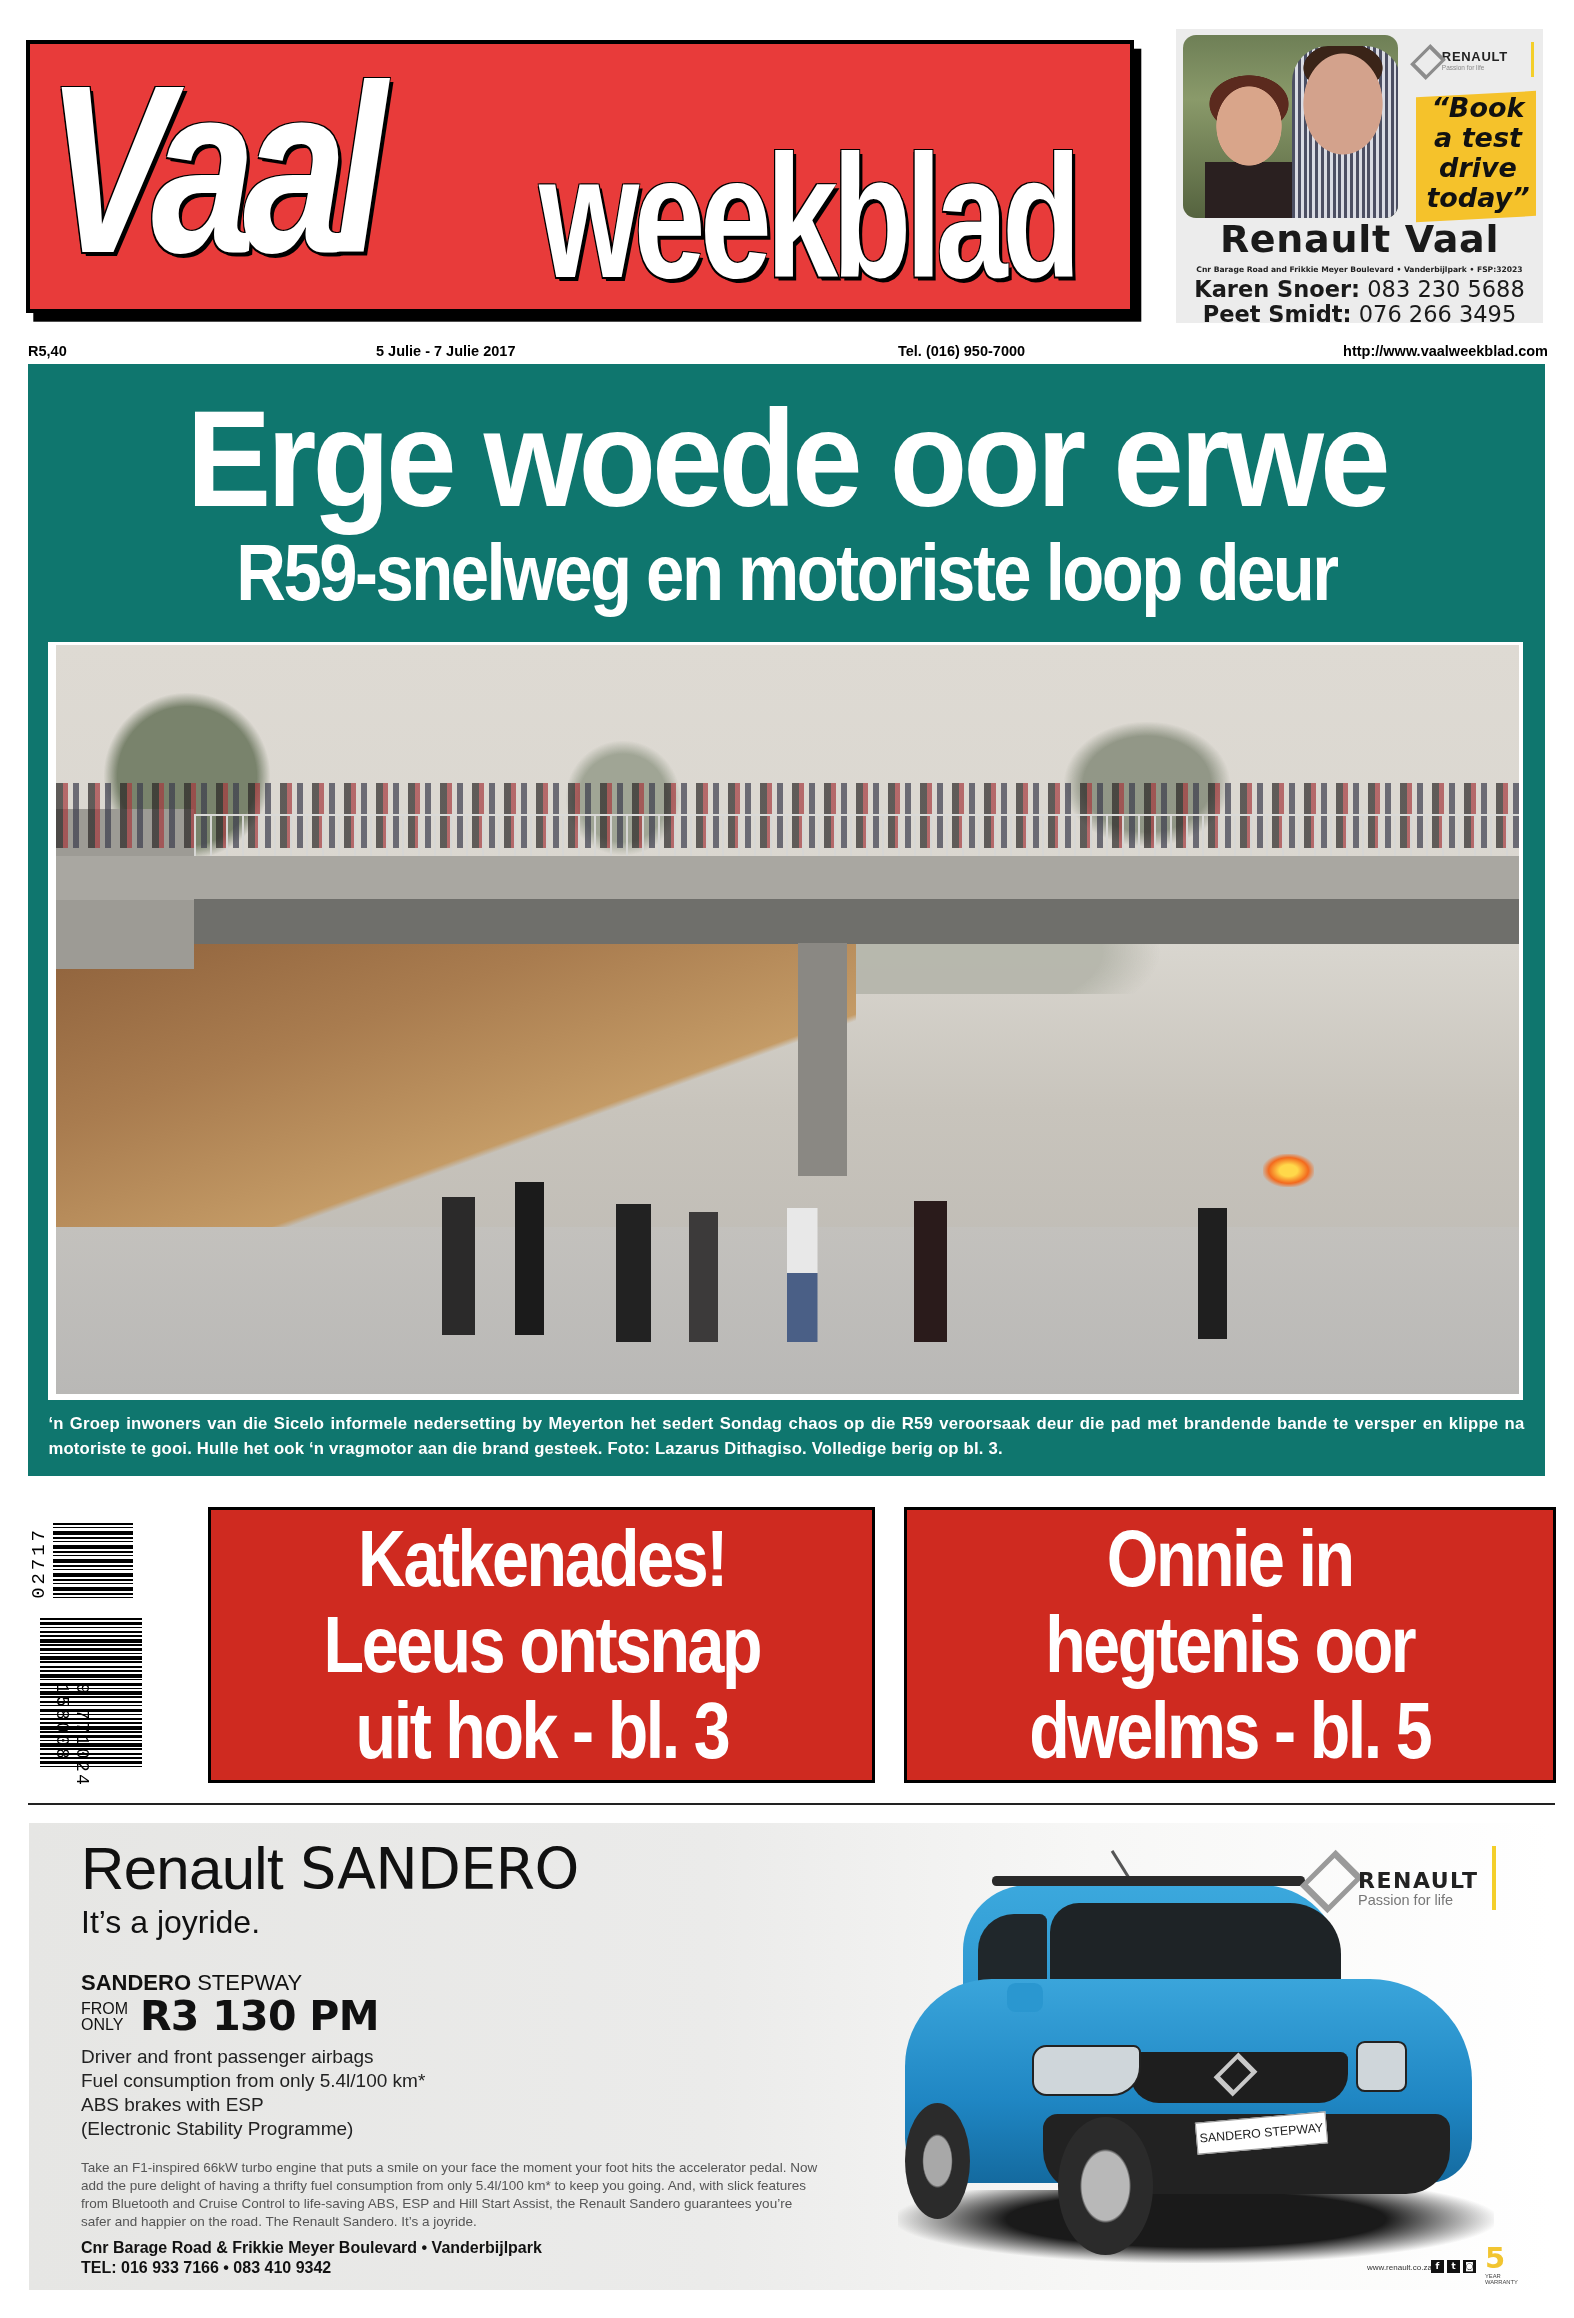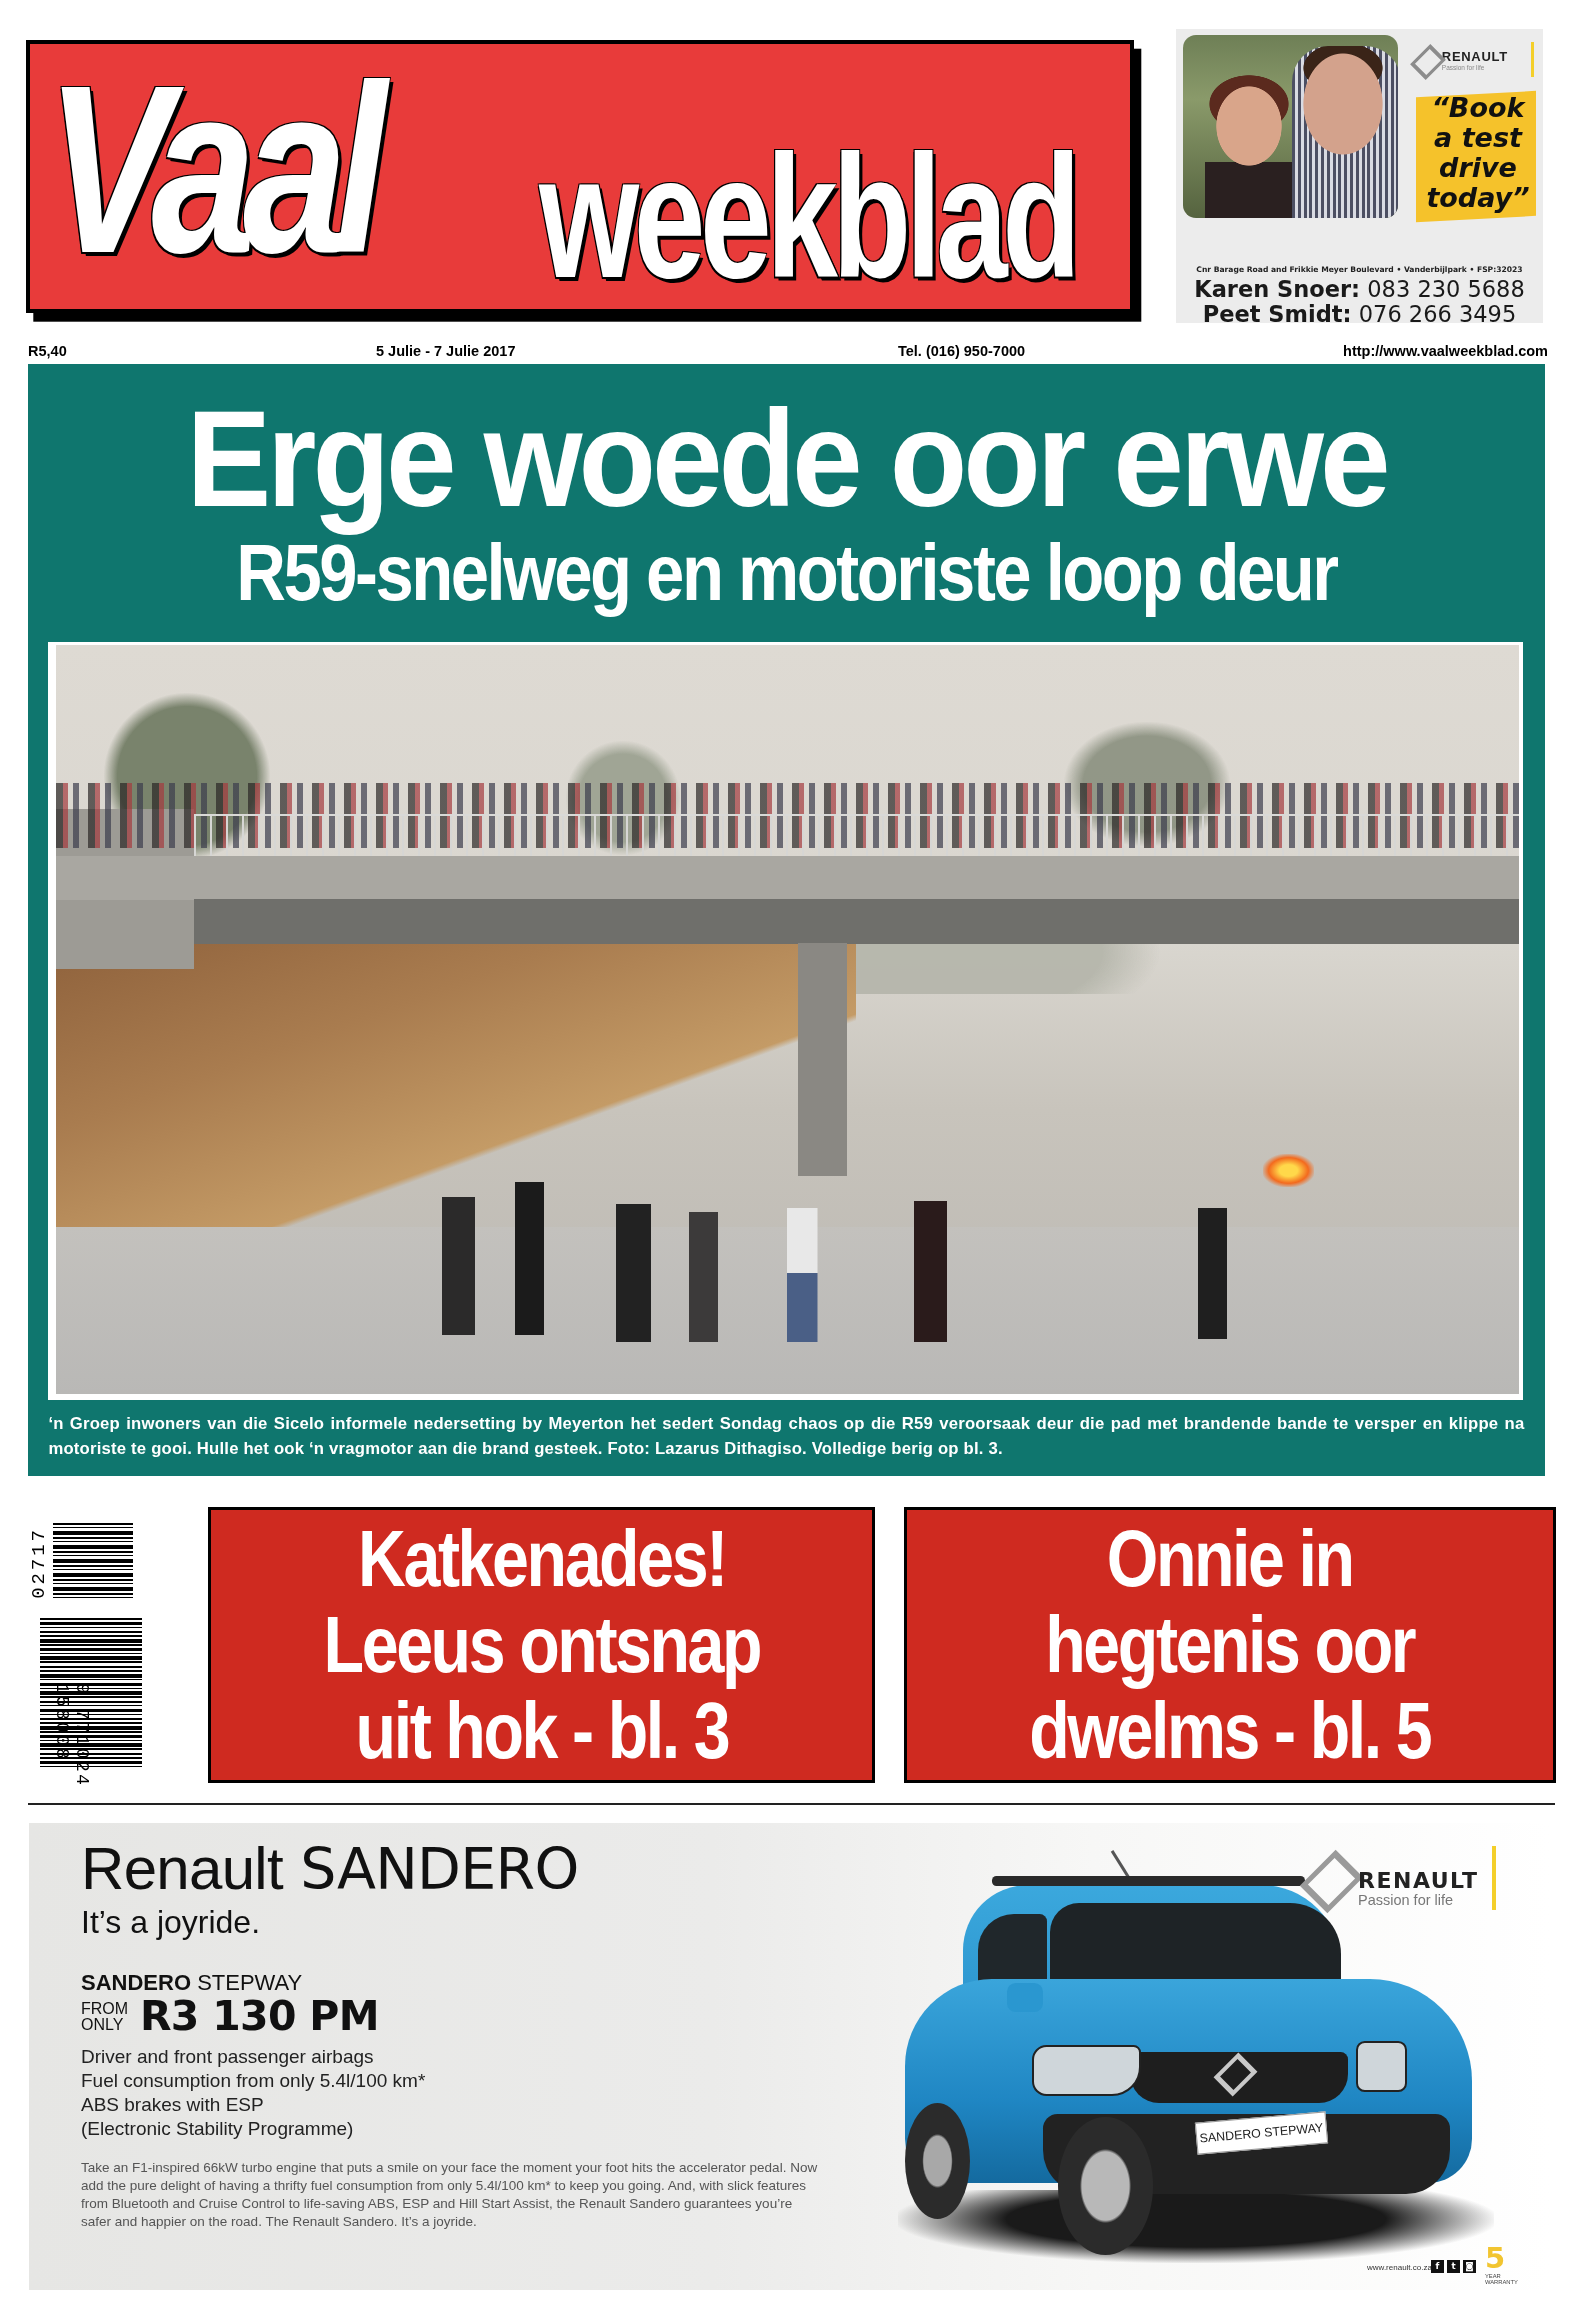--- a/index.html
+++ b/index.html
@@ -293,20 +293,21 @@
   <div class="dealer-logo">
     <div class="diamond-logo"></div>
     <div class="dealer-logo-text">
       <span class="dealer-logo-brand">RENAULT</span>
       <span class="dealer-logo-tag">Passion for life</span>
     </div>
     <div class="dealer-logo-bar"></div>
   </div>
   <div class="booktest"></div>
   <div class="booktest-text">“Book a test drive today”</div>
+  <div class="dealer-name">Renault Vaal</div>
   <div class="dealer-address">Cnr Barage Road and Frikkie Meyer Boulevard • Vanderbijlpark • FSP:32023</div>
   <div class="dealer-contact c1">
     <b>Karen Snoer:</b>
     <span>083 230 5688</span>
   </div>
   <div class="dealer-contact c2">
     <b>Peet Smidt:</b>
     <span>076 266 3495</span>
   </div>
 </div>
@@ -376,20 +377,24 @@
     <div>ONLY</div>
   </div>
   <div class="sa-price">R3 130 PM</div>
   <div class="sa-features">
     <div>Driver and front passenger airbags</div>
     <div>Fuel consumption from only 5.4l/100 km*</div>
     <div>ABS brakes with ESP</div>
     <div>(Electronic Stability Programme)</div>
   </div>
   <div class="sa-body">Take an F1-inspired 66kW turbo engine that puts a smile on your face the moment your foot hits the accelerator pedal. Now add the pure delight of having a thrifty fuel consumption from only 5.4l/100 km* to keep you going. And, with slick features from Bluetooth and Cruise Control to life-saving ABS, ESP and Hill Start Assist, the Renault Sandero guarantees you’re safer and happier on the road. The Renault Sandero. It’s a joyride.</div>
+  <div class="sa-address">
+    <div>Cnr Barage Road &amp; Frikkie Meyer Boulevard • Vanderbijlpark</div>
+    <div>TEL: 016 933 7166  •  083 410 9342</div>
+  </div>
 
   <div class="car">
     <div class="car-shadow"></div>
     <div class="car-antenna"></div>
     <div class="car-roof"></div>
     <div class="car-rack"></div>
     <div class="car-window"></div>
     <div class="car-side-window"></div>
     <div class="car-body"></div>
     <div class="car-mirror"></div>

